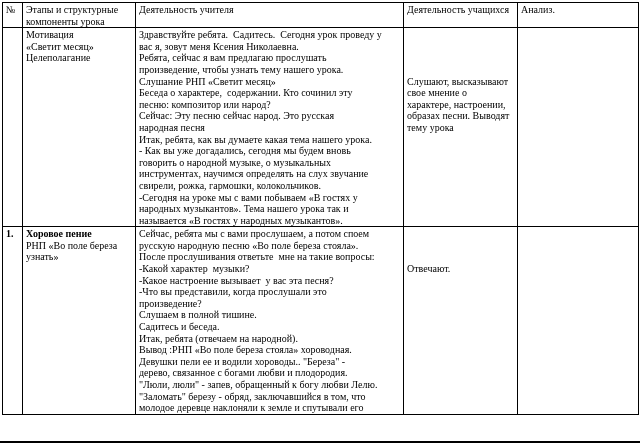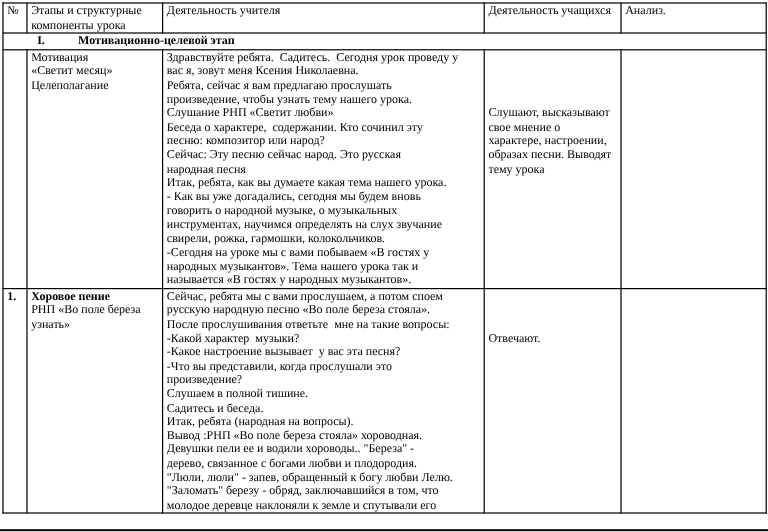--- a/index.html
+++ b/index.html
@@ -33,36 +33,33 @@
     <thead>
       <tr>
         <th>№</th>
         <th>Этапы и структурные компоненты урока</th>
         <th>Деятельность учителя</th>
         <th>Деятельность учащихся</th>
         <th>Анализ.</th>
       </tr>
     </thead>
     <tbody>
-        <tr class="section">
-          <td colspan="5"><span class="secnum">I.</span><span>Мотивационно-целевой этап</span></td>
-        </tr>
         <tr>
           <td class="num"></td>
           <td>
             <div class="line"><span>Мотивация</span></div>
             <div class="line"><span class="u">«Светит месяц»</span></div>
             <div class="line"><span>Целеполагание</span></div>
           </td>
           <td>
             <div class="line"><span>Здравствуйте ребята.  Садитесь.  Сегодня урок проведу у</span></div>
             <div class="line"><span>вас я, зовут меня Ксения Николаевна.</span></div>
             <div class="line"><span>Ребята, сейчас я вам предлагаю прослушать</span></div>
             <div class="line"><span>произведение, чтобы узнать тему нашего урока.</span></div>
-            <div class="line"><span class="u">Слушание</span><span> РНП «Светит любви»</span></div>
+            <div class="line"><span class="u">Слушание</span><span> РНП «Светит месяц»</span></div>
             <div class="line"><span class="u">Беседа</span><span> о характере,  содержании. Кто сочинил эту</span></div>
             <div class="line"><span>песню: композитор или народ?</span></div>
             <div class="line"><span class="u">Сейчас:</span><span> Эту песню сейчас народ. Это русская</span></div>
             <div class="line"><span>народная песня</span></div>
             <div class="line"><span>Итак, ребята, как вы думаете какая тема нашего урока.</span></div>
             <div class="line"><span>- Как вы уже догадались, сегодня мы будем вновь</span></div>
             <div class="line"><span>говорить о народной музыке, о музыкальных</span></div>
             <div class="line"><span>инструментах, научимся определять на слух звучание</span></div>
             <div class="line"><span>свирели, рожка, гармошки, колокольчиков.</span></div>
             <div class="line"><span>-Сегодня на уроке мы с вами побываем «В гостях у</span></div>
@@ -94,21 +91,21 @@
           <td>
             <div class="line"><span>Сейчас, ребята мы с вами прослушаем, а потом споем</span></div>
             <div class="line"><span>русскую народную песню «Во поле береза стояла».</span></div>
             <div class="line"><span>После прослушивания ответьте  мне на такие вопросы:</span></div>
             <div class="line"><span>-Какой характер  музыки?</span></div>
             <div class="line"><span>-Какое настроение вызывает  у вас эта песня?</span></div>
             <div class="line"><span>-Что вы представили, когда прослушали это</span></div>
             <div class="line"><span>произведение?</span></div>
             <div class="line"><span>Слушаем в полной тишине.</span></div>
             <div class="line"><span class="u">Садитесь и беседа.</span></div>
-            <div class="line"><span>Итак, ребята (народная на вопросы).</span></div>
+            <div class="line"><span>Итак, ребята (отвечаем на народной).</span></div>
             <div class="line"><span class="u">Вывод</span><span> :РНП «Во поле береза стояла» хороводная.</span></div>
             <div class="line"><span>Девушки пели ее и водили хороводы.. "Береза" -</span></div>
             <div class="line"><span>дерево, связанное с богами любви и плодородия.</span></div>
             <div class="line"><span>"Люли, люли" - запев, обращенный к богу любви Лелю.</span></div>
             <div class="line"><span>"Заломать" березу - обряд, заключавшийся в том, что</span></div>
             <div class="line"><span>молодое деревце наклоняли к земле и спутывали его</span></div>
           </td>
           <td>
             <div class="line">&nbsp;</div>
             <div class="line">&nbsp;</div>

